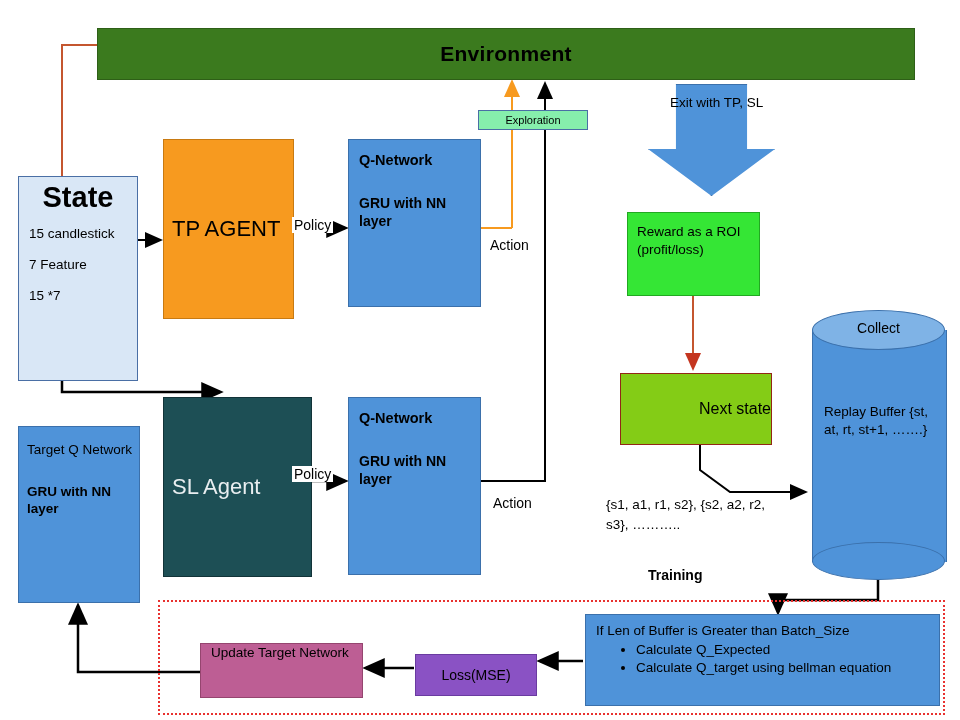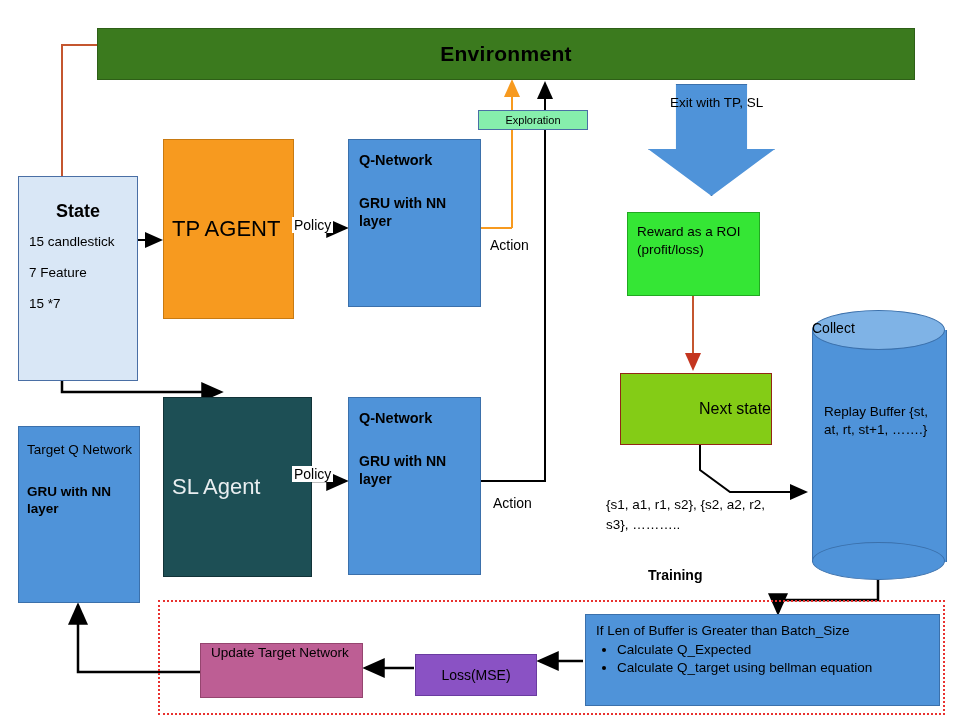--- a/index.html
+++ b/index.html
@@ -46,21 +46,21 @@
     background: #3b7a1e;
     border: 1px solid #2e5f17;
     font-size: 21px; font-weight: bold; letter-spacing: .3px;
   }
   #state-box {
     left: 18px; top: 176px; width: 120px; height: 205px;
     background: #d9e7f6; border: 1px solid #4a6fa5;
     justify-content: flex-start;
   }
   #state-title {
-    font-size: 18px; font-weight: bold; text-align: center; margin: 24px 0 12px 0;
+    font-size: 29px; font-weight: bold; text-align: center; margin: 4px 0 12px 0;
   }
   .state-line { font-size: 13.5px; margin: 0 0 14px 10px; line-height: 1.25; }
 
   #tp-agent {
     left: 163px; top: 139px; width: 131px; height: 180px;
     background: #f79a1f; border: 1px solid #c87a12;
     font-size: 22px; line-height: 1.2;
   }
   #qnet-tp {
     left: 348px; top: 139px; width: 133px; height: 168px;
@@ -135,21 +135,21 @@
     position: absolute; left: 0; top: 0; width: 133px; height: 40px;
     background: #7fb3e6; border: 1px solid #3b70ab; border-radius: 50%;
     box-sizing: border-box;
   }
   #replay-buffer .cyl-bottom {
     position: absolute; left: 0; top: 232px; width: 133px; height: 38px;
     background: #4f93d9; border: 1px solid #3b70ab; border-radius: 50%;
     box-sizing: border-box;
   }
   #replay-buffer .cyl-label-top {
-    position: absolute; left: 0; top: 10px; width: 133px; text-align: left;
+    position: absolute; left: 0; top: 10px; width: 133px; text-align: center;
     font-size: 14px; color: #000;
   }
   #replay-buffer .cyl-text {
     position: absolute; left: 12px; top: 93px; width: 115px;
     font-size: 13.5px; color: #000; line-height: 1.35;
   }
 
   
   #exit-arrow {
     position: absolute; left: 648px; top: 84px; width: 125px; height: 110px;
@@ -169,21 +169,21 @@
   #training-region {
     position: absolute; left: 158px; top: 600px; width: 787px; height: 115px;
     border: 2px dotted #e8312f; box-sizing: border-box;
   }
   #batch-box {
     left: 585px; top: 614px; width: 355px; height: 92px;
     background: #4f93d9; border: 1px solid #3b70ab;
     justify-content: flex-start;
   }
   #batch-box .l1 { font-size: 13.5px; margin: 8px 0 0 10px; }
-  #batch-box ul { margin: 3px 0 0 0; padding-left: 31px; }
+  #batch-box ul { margin: 3px 0 0 0; padding-left: 50px; }
   #batch-box li { font-size: 13.5px; line-height: 1.35; }
 
   #loss-box {
     left: 415px; top: 625px; width: 122px; height: 42px;
     background: #8a52c4; border: 1px solid #6a3ba0;
     font-size: 14px; text-align: center; align-items: center; margin-top: 29px;
   }
   #update-target {
     left: 200px; top: 643px; width: 163px; height: 55px;
     background: #bd5e94; border: 1px solid #95456f;

